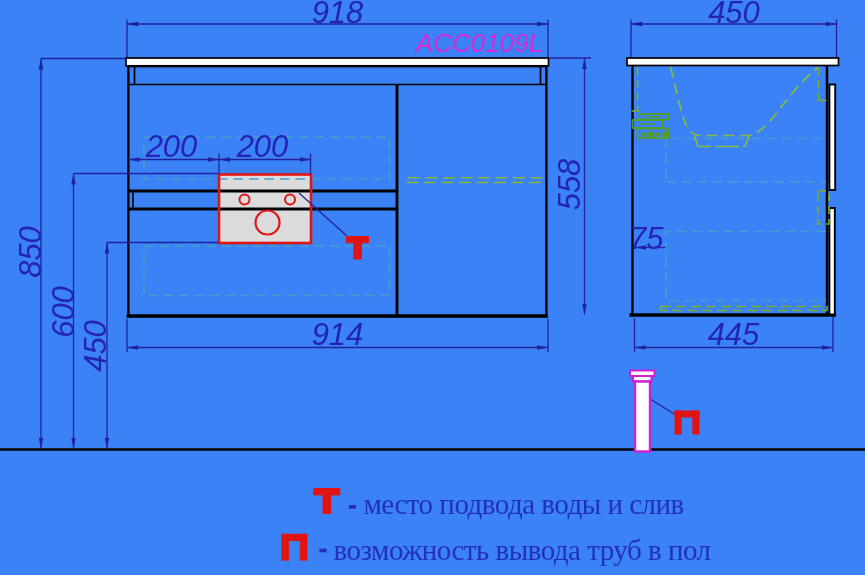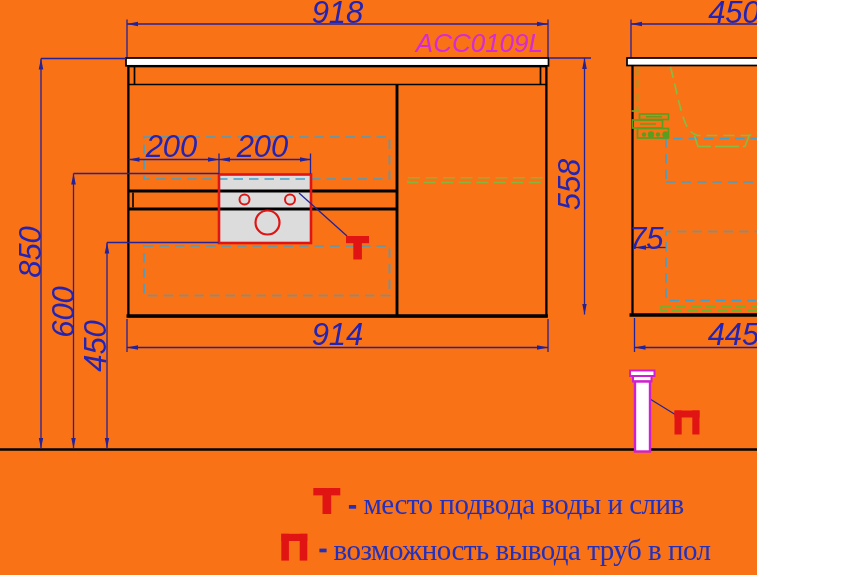--- a/index.html
+++ b/index.html
@@ -1,16 +1,16 @@
 <!DOCTYPE html>
 <html><head>
 <meta charset="utf-8">
 <style>
   html,body{margin:0;padding:0;background:#fff;}
-  #wrap{position:relative;width:757px;height:575px;background:#f97316;overflow:hidden;}
+  #wrap{position:relative;width:865px;height:575px;background:#3b82f6;overflow:hidden;}
   svg{position:absolute;left:0;top:0;}
   text{font-family:"Liberation Sans",sans-serif;}
   .dim{fill:#2323b4;font-style:italic;font-size:31px;}
   .ser{font-family:"Liberation Serif",serif;fill:#2330bb;font-size:29px;letter-spacing:-0.5px;}
 </style>
 </head>
 <body>
 <div id="wrap">
 <svg width="865" height="575" viewBox="0 0 865 575">
 <defs>

